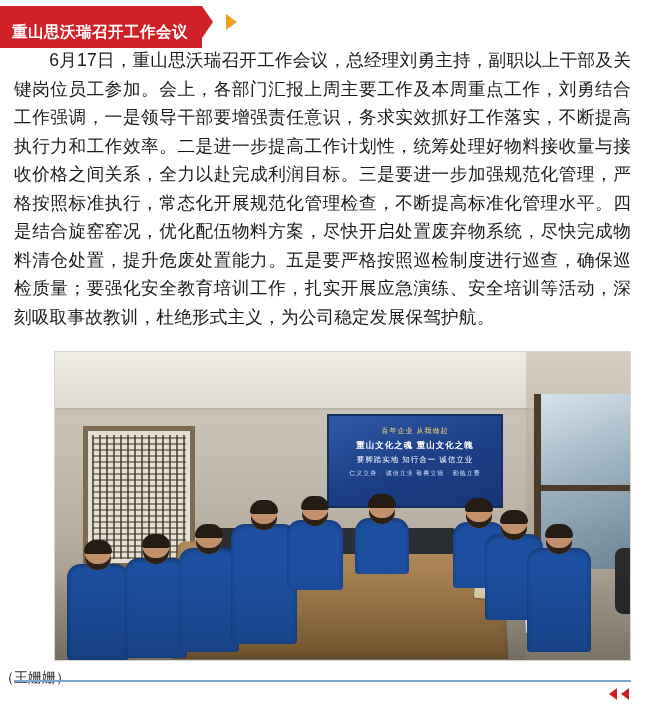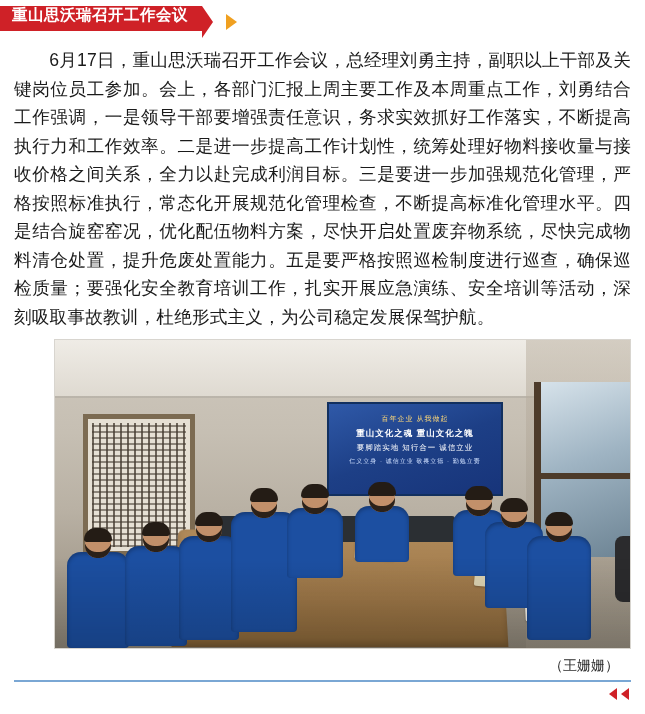--- a/index.html
+++ b/index.html
@@ -31,21 +31,21 @@
     box-sizing: border-box;
   }
   .title-badge {
     position: relative;
     display: inline-block;
     background: #cf2127;
     color: #ffffff;
     font-size: 15.5px;
     font-weight: bold;
     letter-spacing: 0.5px;
-    padding: 1px 14px 8px 12px;
+    padding: 18px 14px 8px 12px;
     line-height: 1;
     font-family: "Liberation Sans", sans-serif;
   }
   .title-badge::after {
     content: "";
     position: absolute;
     right: -11px;
     top: 0;
     width: 0;
     height: 0;
@@ -74,21 +74,21 @@
     color: #1a1a1a;
     text-align: justify;
     text-justify: inter-ideograph;
     text-indent: 2em;
     font-family: Liberation Sans, sans-serif;
     letter-spacing: 0.2px;
   }
 
   
   .photo-wrap {
-    margin: 8px 14px 0 14px;
+    margin: 20px 14px 0 14px;
     position: relative;
     padding-left: 40px;
   }
   .photo {
     position: relative;
     width: 100%;
     height: 310px;
     overflow: hidden;
     background: #6d6a63;
     border: 1px solid #d8d5cf;
@@ -228,21 +228,21 @@
 
   .photo-shade {
     position: absolute;
     left: 0; right: 0; bottom: 0; height: 90px;
     background: linear-gradient(180deg, rgba(0,0,0,0) 0%, rgba(0,0,0,.18) 100%);
   }
 
   
   .credit {
     margin: 8px 26px 0 0;
-    text-align: right;
+    text-align: left;
     font-size: 14px;
     color: #2a2a2a;
     font-family: "Liberation Sans", sans-serif;
   }
 
   
   .footer {
     position: absolute;
     left: 0; right: 0; bottom: 0;
     height: 40px;

